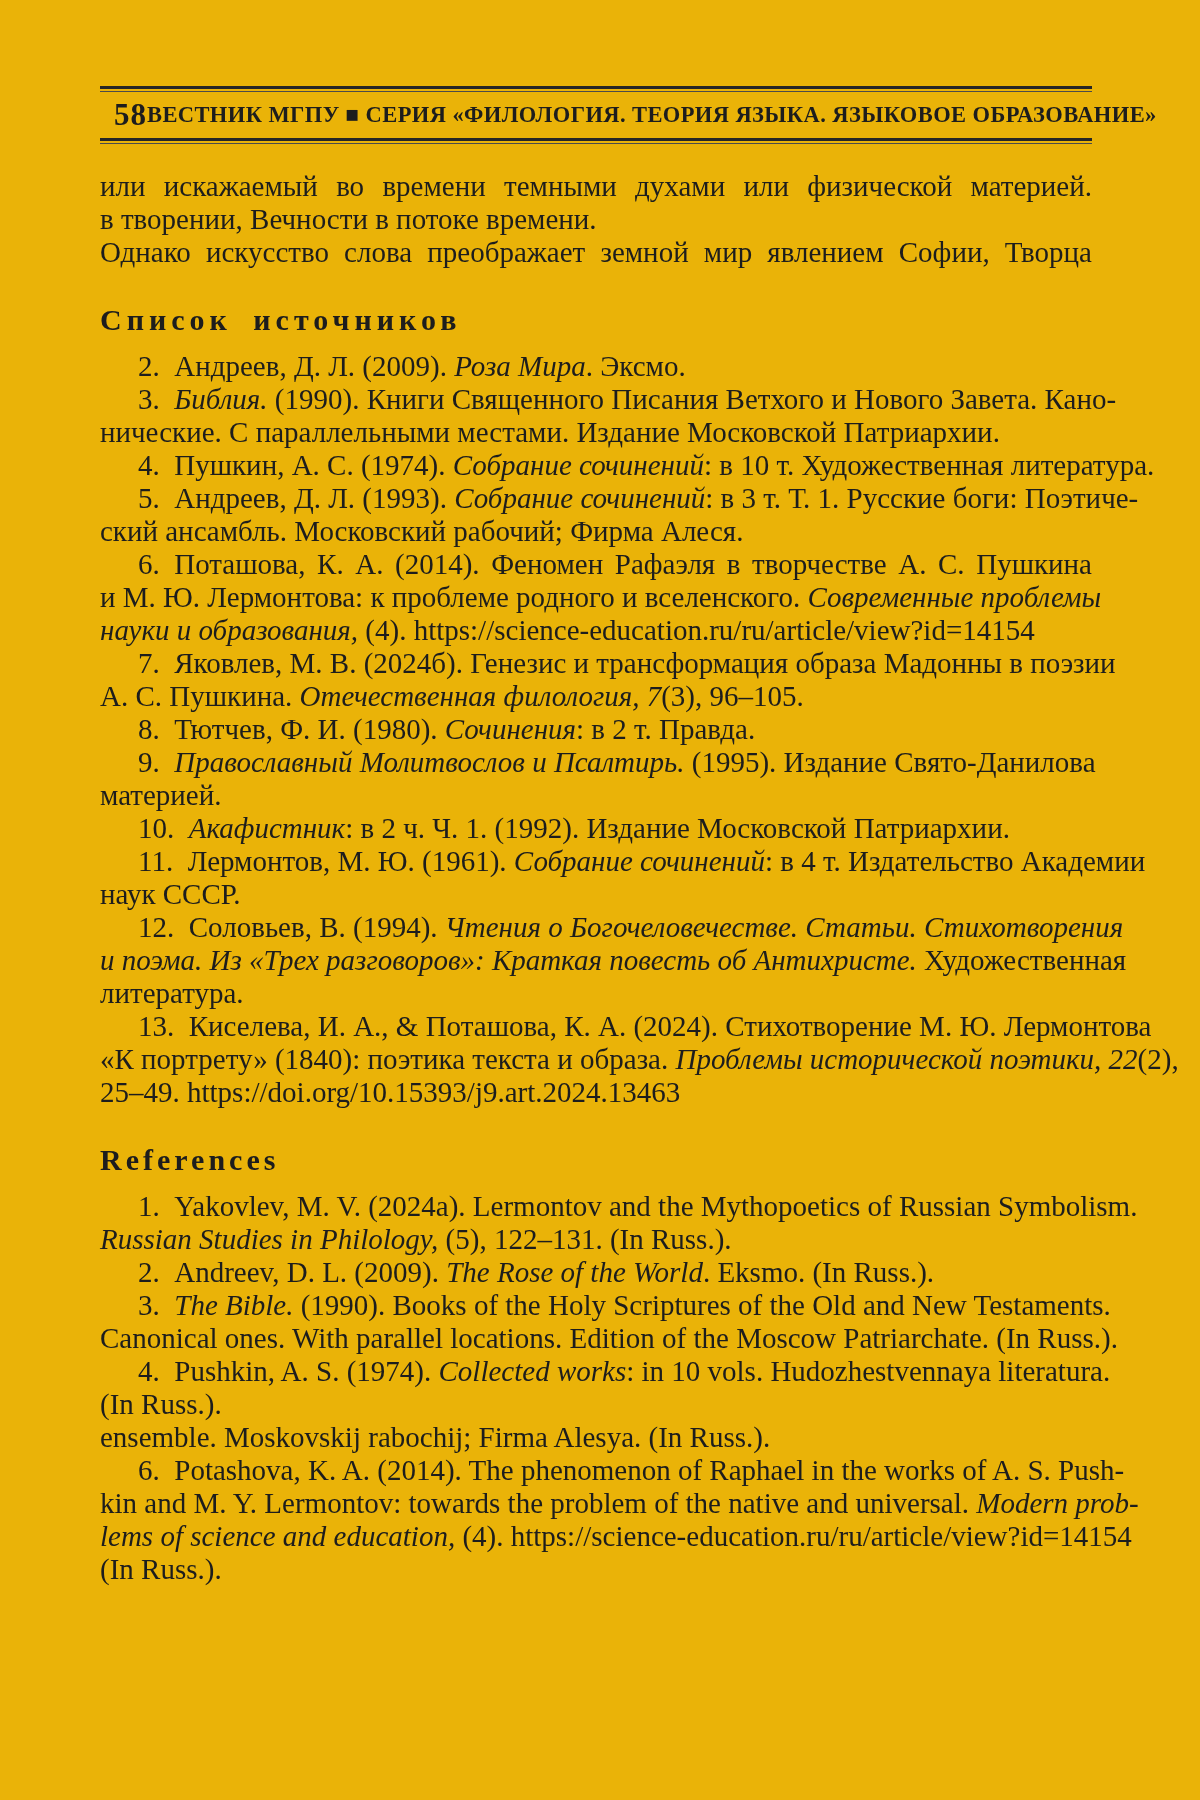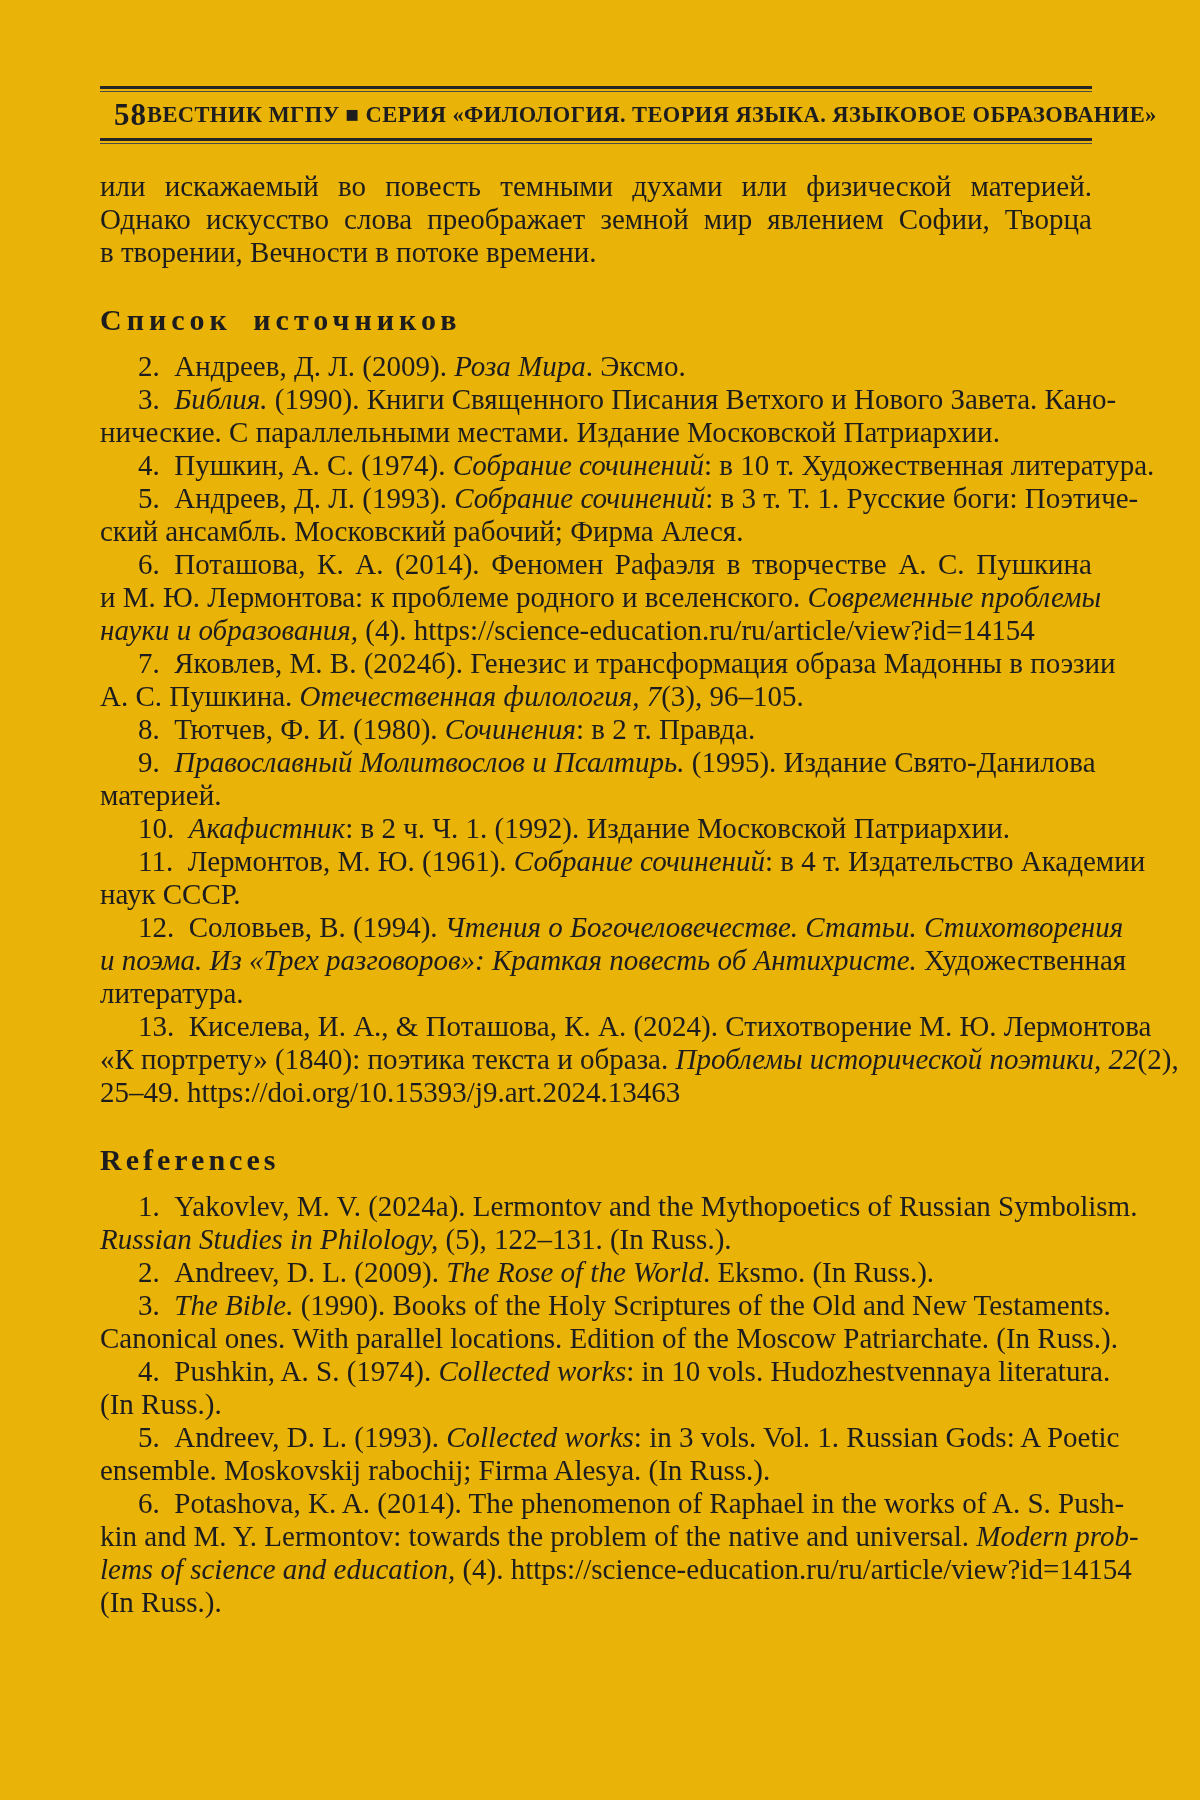--- a/index.html
+++ b/index.html
@@ -33,23 +33,23 @@
   <div class="content">
 
     <div class="rule"></div>
     <div class="header-row">
       <span class="page-num">58</span>
       <span class="journal-title">ВЕСТНИК МГПУ ■ СЕРИЯ «ФИЛОЛОГИЯ. ТЕОРИЯ ЯЗЫКА. ЯЗЫКОВОЕ ОБРАЗОВАНИЕ»</span>
     </div>
     <div class="rule"></div>
 
     <div class="intro" id="intro">
-        <div class="line jl">или искажаемый во повесть темными духами или физической материей.</div>
+        <div class="line jl">или искажаемый во времени темными духами или физической материей.</div>
+        <div class="line">в творении, Вечности в потоке времени.</div>
         <div class="line jl">Однако искусство слова преображает земной мир явлением Софии, Творца</div>
-        <div class="line">в творении, Вечности в потоке времени.</div>
       </div>
 
     <div class="section-heading">Список источников</div>
     <div class="ref-list" id="sources-list">
         <div class="ref">
           <div class="line ind"><span class="rm">2. Андреев, Д. Л. (2009). </span><span class="it">Роза Мира</span><span class="rm">. Эксмо.</span></div>
         </div>
         <div class="ref">
           <div class="line ind jl"><span class="rm">3. </span><span class="it">Библия.</span><span class="rm"> (1990). Книги Священного Писания Ветхого и Нового Завета. Кано-</span></div>
           <div class="line"><span class="rm">нические. С параллельными местами. Издание Московской Патриархии.</span></div>
@@ -107,21 +107,20 @@
         </div>
         <div class="ref">
           <div class="line ind jl"><span class="rm">3. </span><span class="it">The Bible.</span><span class="rm"> (1990). Books of the Holy Scriptures of the Old and New Testaments.</span></div>
           <div class="line"><span class="rm">Canonical ones. With parallel locations. Edition of the Moscow Patriarchate. (In Russ.).</span></div>
         </div>
         <div class="ref">
           <div class="line ind jl"><span class="rm">4. Pushkin, A. S. (1974). </span><span class="it">Collected works</span><span class="rm">: in 10 vols. Hudozhestvennaya literatura.</span></div>
           <div class="line"><span class="rm">(In Russ.).</span></div>
         </div>
         <div class="ref">
-          <div class="line ind jl"><span class="rm">5. Andreev, D. L. (1993). </span><span class="it">Collected works</span><span class="rm">: in 3 vols. Vol. 1. Russian Gods: A Poetic</span></div>
           <div class="line"><span class="rm">ensemble. Moskovskij rabochij; Firma Alesya. (In Russ.).</span></div>
         </div>
         <div class="ref">
           <div class="line ind jl"><span class="rm">6. Potashova, K. A. (2014). The phenomenon of Raphael in the works of A. S. Push-</span></div>
           <div class="line jl"><span class="rm">kin and M. Y. Lermontov: towards the problem of the native and universal. </span><span class="it">Modern prob-</span></div>
           <div class="line jl"><span class="it">lems of science and education,</span><span class="rm"> (4). https://science-education.ru/ru/article/view?id=14154</span></div>
           <div class="line"><span class="rm">(In Russ.).</span></div>
         </div>
       </div>
 

